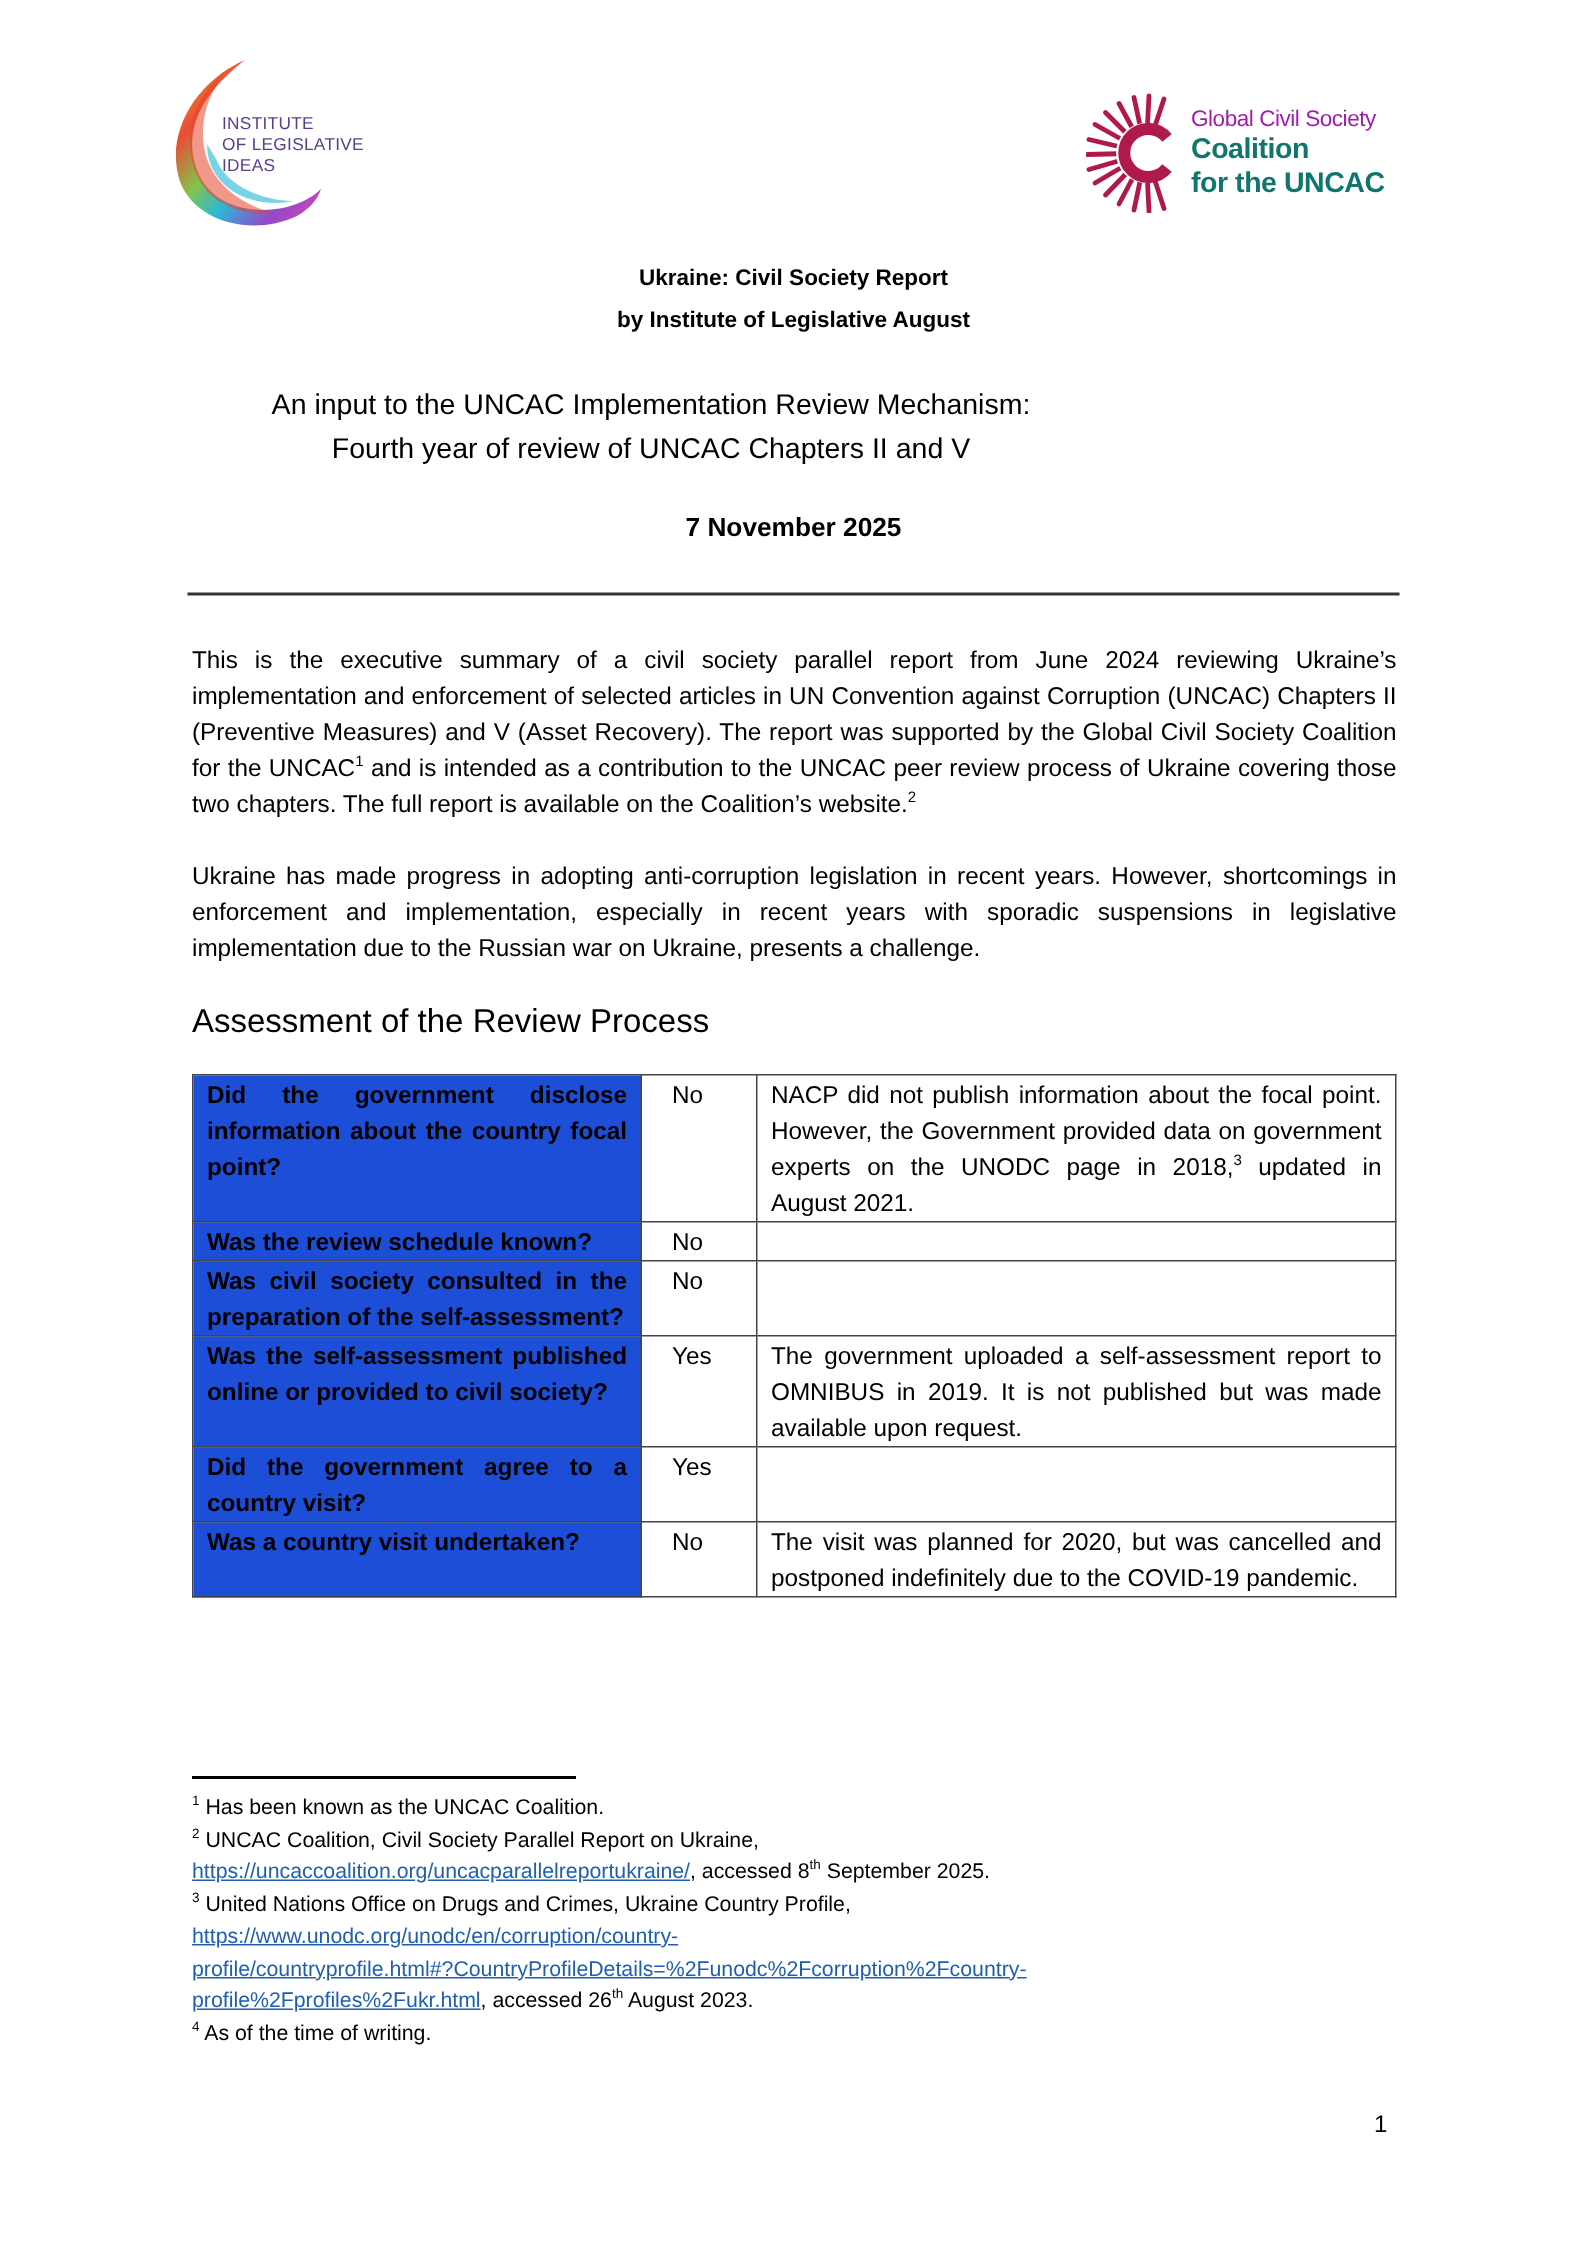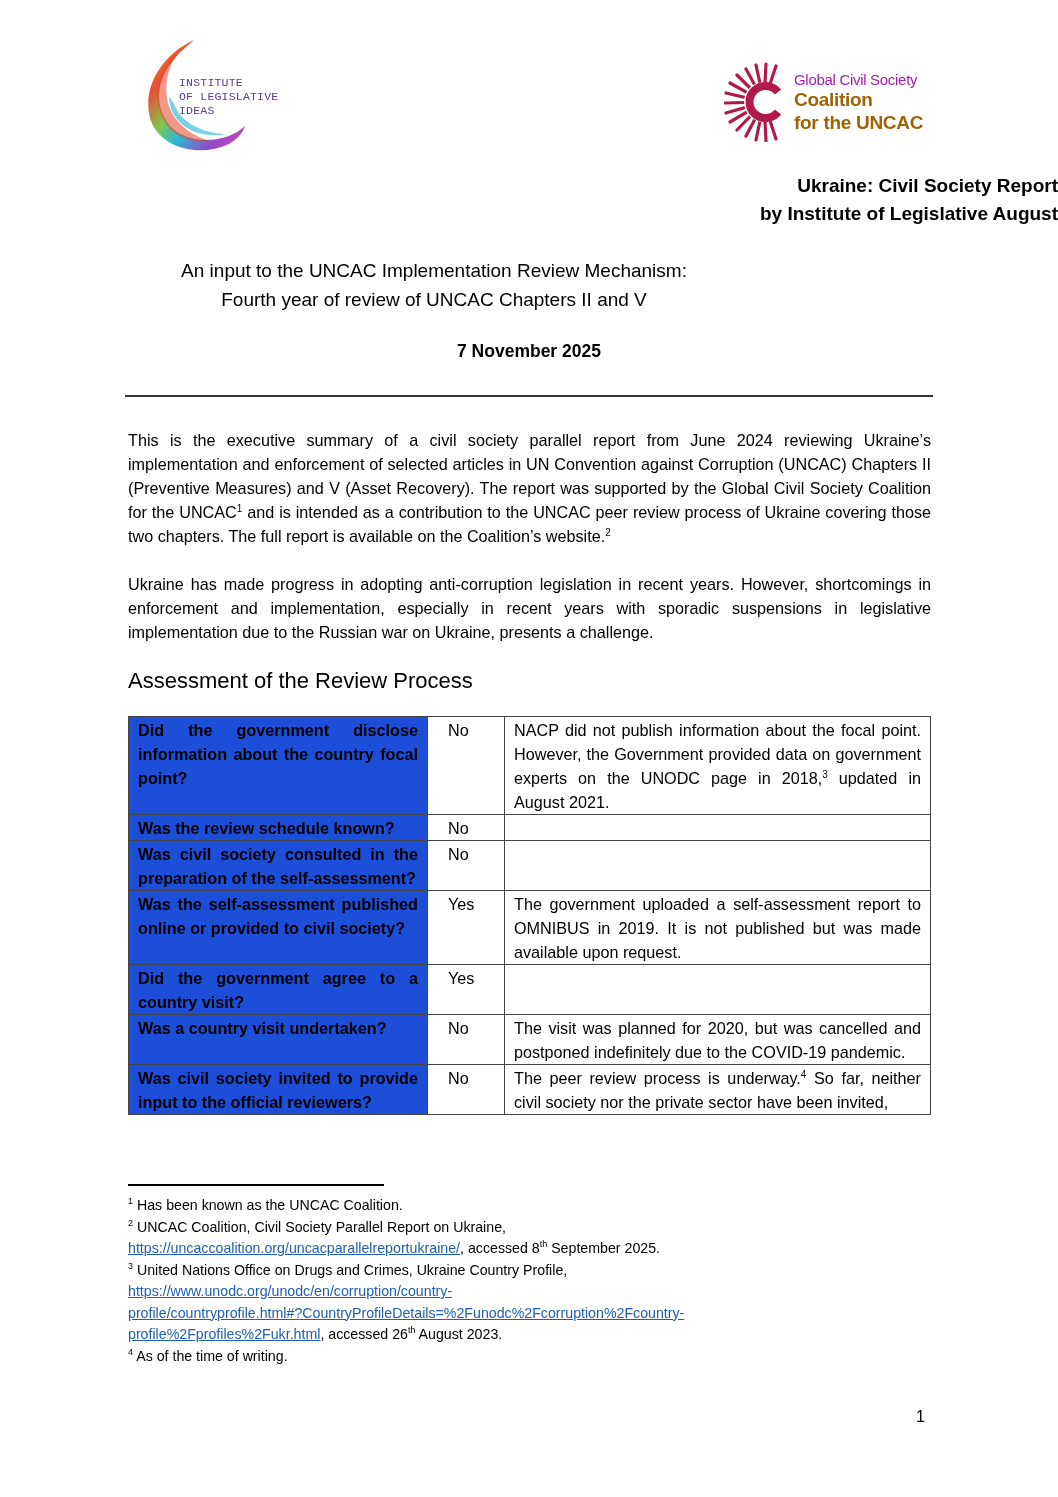--- a/index.html
+++ b/index.html
@@ -1,34 +1,34 @@
 <!DOCTYPE html>
 <html><head>
 <meta charset="utf-8">
 <style>
   html, body { margin: 0; padding: 0; background: #ffffff; }
   body { width: 1058px; height: 1497px; position: relative; overflow: hidden;
          font-family: "Liberation Sans", "DejaVu Sans", sans-serif; color: #000; }
   .page { position: absolute; left: 0; top: 0; width: 1058px; height: 1497px; }
 
   
-  .logo-ili { position: absolute; left: 139px; top: 36px; width: 130px; height: 120px; font-family: Liberation Mono, monospace; }
+  .logo-ili { position: absolute; left: 108px; top: 36px; width: 130px; height: 120px; }
   .logo-ili .swirl { position: absolute; left: 0; top: 0; width: 120px; height: 120px; }
   .logo-ili .ili-text { position: absolute; left: 40px; top: 40px; font-size: 11.5px; line-height: 14px;
          color: #5a3e8a; font-weight: normal; letter-spacing: 0.2px; }
   .logo-ili .ili-text div { white-space: nowrap; }
 
   .logo-uncac { position: absolute; left: 724px; top: 62px; width: 215px; height: 80px; }
   .logo-uncac .burst { position: absolute; left: 0; top: 0; width: 66px; height: 80px; }
   .logo-uncac .txt { position: absolute; left: 70px; top: 9px; }
   .logo-uncac .l1 { font-size: 15px; color: #a21caf; white-space: nowrap; letter-spacing: -0.3px; }
-  .logo-uncac .l2, .logo-uncac .l3 { font-size: 19px; color: #a16207; font-weight: bold; white-space: nowrap; line-height: 23px; letter-spacing: -0.3px; }
+  .logo-uncac .l2, .logo-uncac .l3 { font-size: 19px; color: #0f766e; font-weight: bold; white-space: nowrap; line-height: 23px; letter-spacing: -0.3px; }
 
   
-  .title { position: absolute; left: 0; width: 1058px; text-align: right; font-weight: bold; font-size: 19px; line-height: 28px; }
+  .title { position: absolute; left: 0; width: 1058px; text-align: center; font-weight: bold; font-size: 15px; line-height: 28px; }
   .title.t1 { top: 172px; }
   .title.t2 { top: 200px; }
   .subtitle { position: absolute; left: 0; width: 868px; text-align: center; font-size: 19px; line-height: 29px; }
   .subtitle.s1 { top: 256px; }
   .subtitle.s2 { top: 285px; }
   .date { position: absolute; top: 338px; left: 0; width: 1058px; text-align: center; font-weight: bold; font-size: 17.5px; line-height: 26px; }
   .rule { position: absolute; left: 125px; top: 395px; width: 808px; height: 2px; background: #333; }
 
   .para { position: absolute; left: 128px; width: 803px; font-size: 16.2px; line-height: 24px; text-align: justify; }
   .para.p1 { top: 428px; }
@@ -151,25 +151,20 @@
       <tr>
         <td class="q">Did the government agree to a country visit?</td>
         <td class="a">Yes</td>
         <td class="c"></td>
       </tr>
       <tr>
         <td class="q">Was a country visit undertaken?</td>
         <td class="a">No</td>
         <td class="c">The visit was planned for 2020, but was cancelled and postponed indefinitely due to the COVID-19 pandemic.</td>
       </tr>
-      <tr class="r-last">
-        <td class="q">Was civil society invited to provide input to the official reviewers?</td>
-        <td class="a">No</td>
-        <td class="c"><span>The peer review process is underway.</span><sup>4</sup><span> So far, neither civil society nor the private sector have been invited,</span></td>
-      </tr>
     </tbody>
   </table>
 
   <div class="fn-rule"></div>
   <div class="footnotes">
     <p class="fn"><sup>1</sup><span> Has been known as the UNCAC Coalition.</span></p>
     <p class="fn"><sup>2</sup><span> UNCAC Coalition, Civil Society Parallel Report on Ukraine,</span><br><a>https://uncaccoalition.org/uncacparallelreportukraine/</a><span>, accessed 8</span><sup>th</sup><span> September 2025.</span></p>
     <p class="fn"><sup>3</sup><span> United Nations Office on Drugs and Crimes, Ukraine Country Profile,</span><br><a><span>https://www.unodc.org/unodc/en/corruption/country-</span><br><span>profile/countryprofile.html#?CountryProfileDetails=%2Funodc%2Fcorruption%2Fcountry-</span><br><span>profile%2Fprofiles%2Fukr.html</span></a><span>, accessed 26</span><sup>th</sup><span> August 2023.</span></p>
     <p class="fn"><sup>4</sup><span> As of the time of writing.</span></p>
   </div>

